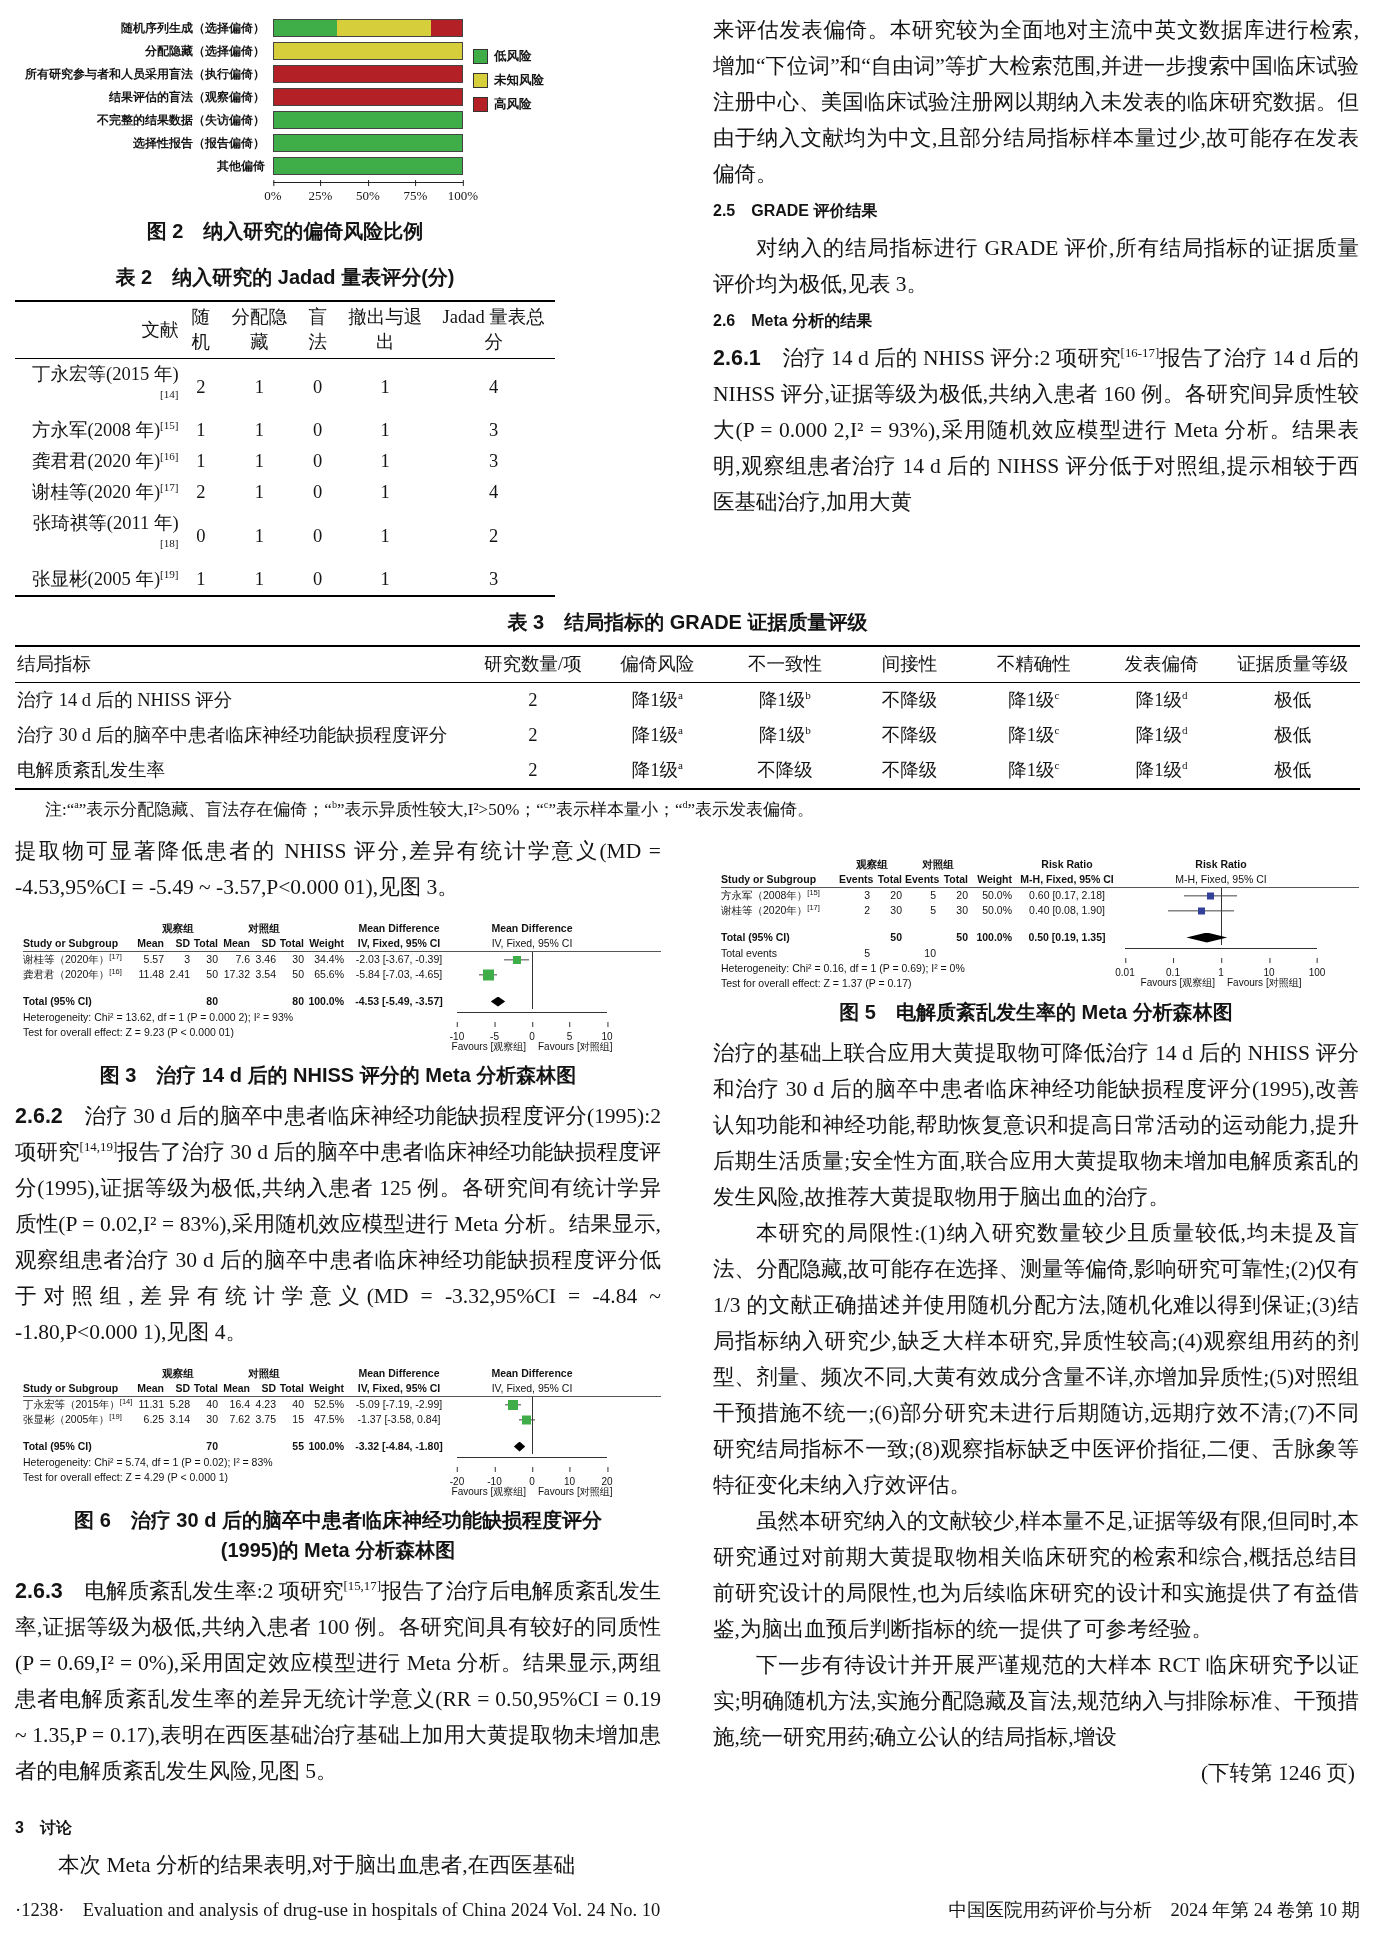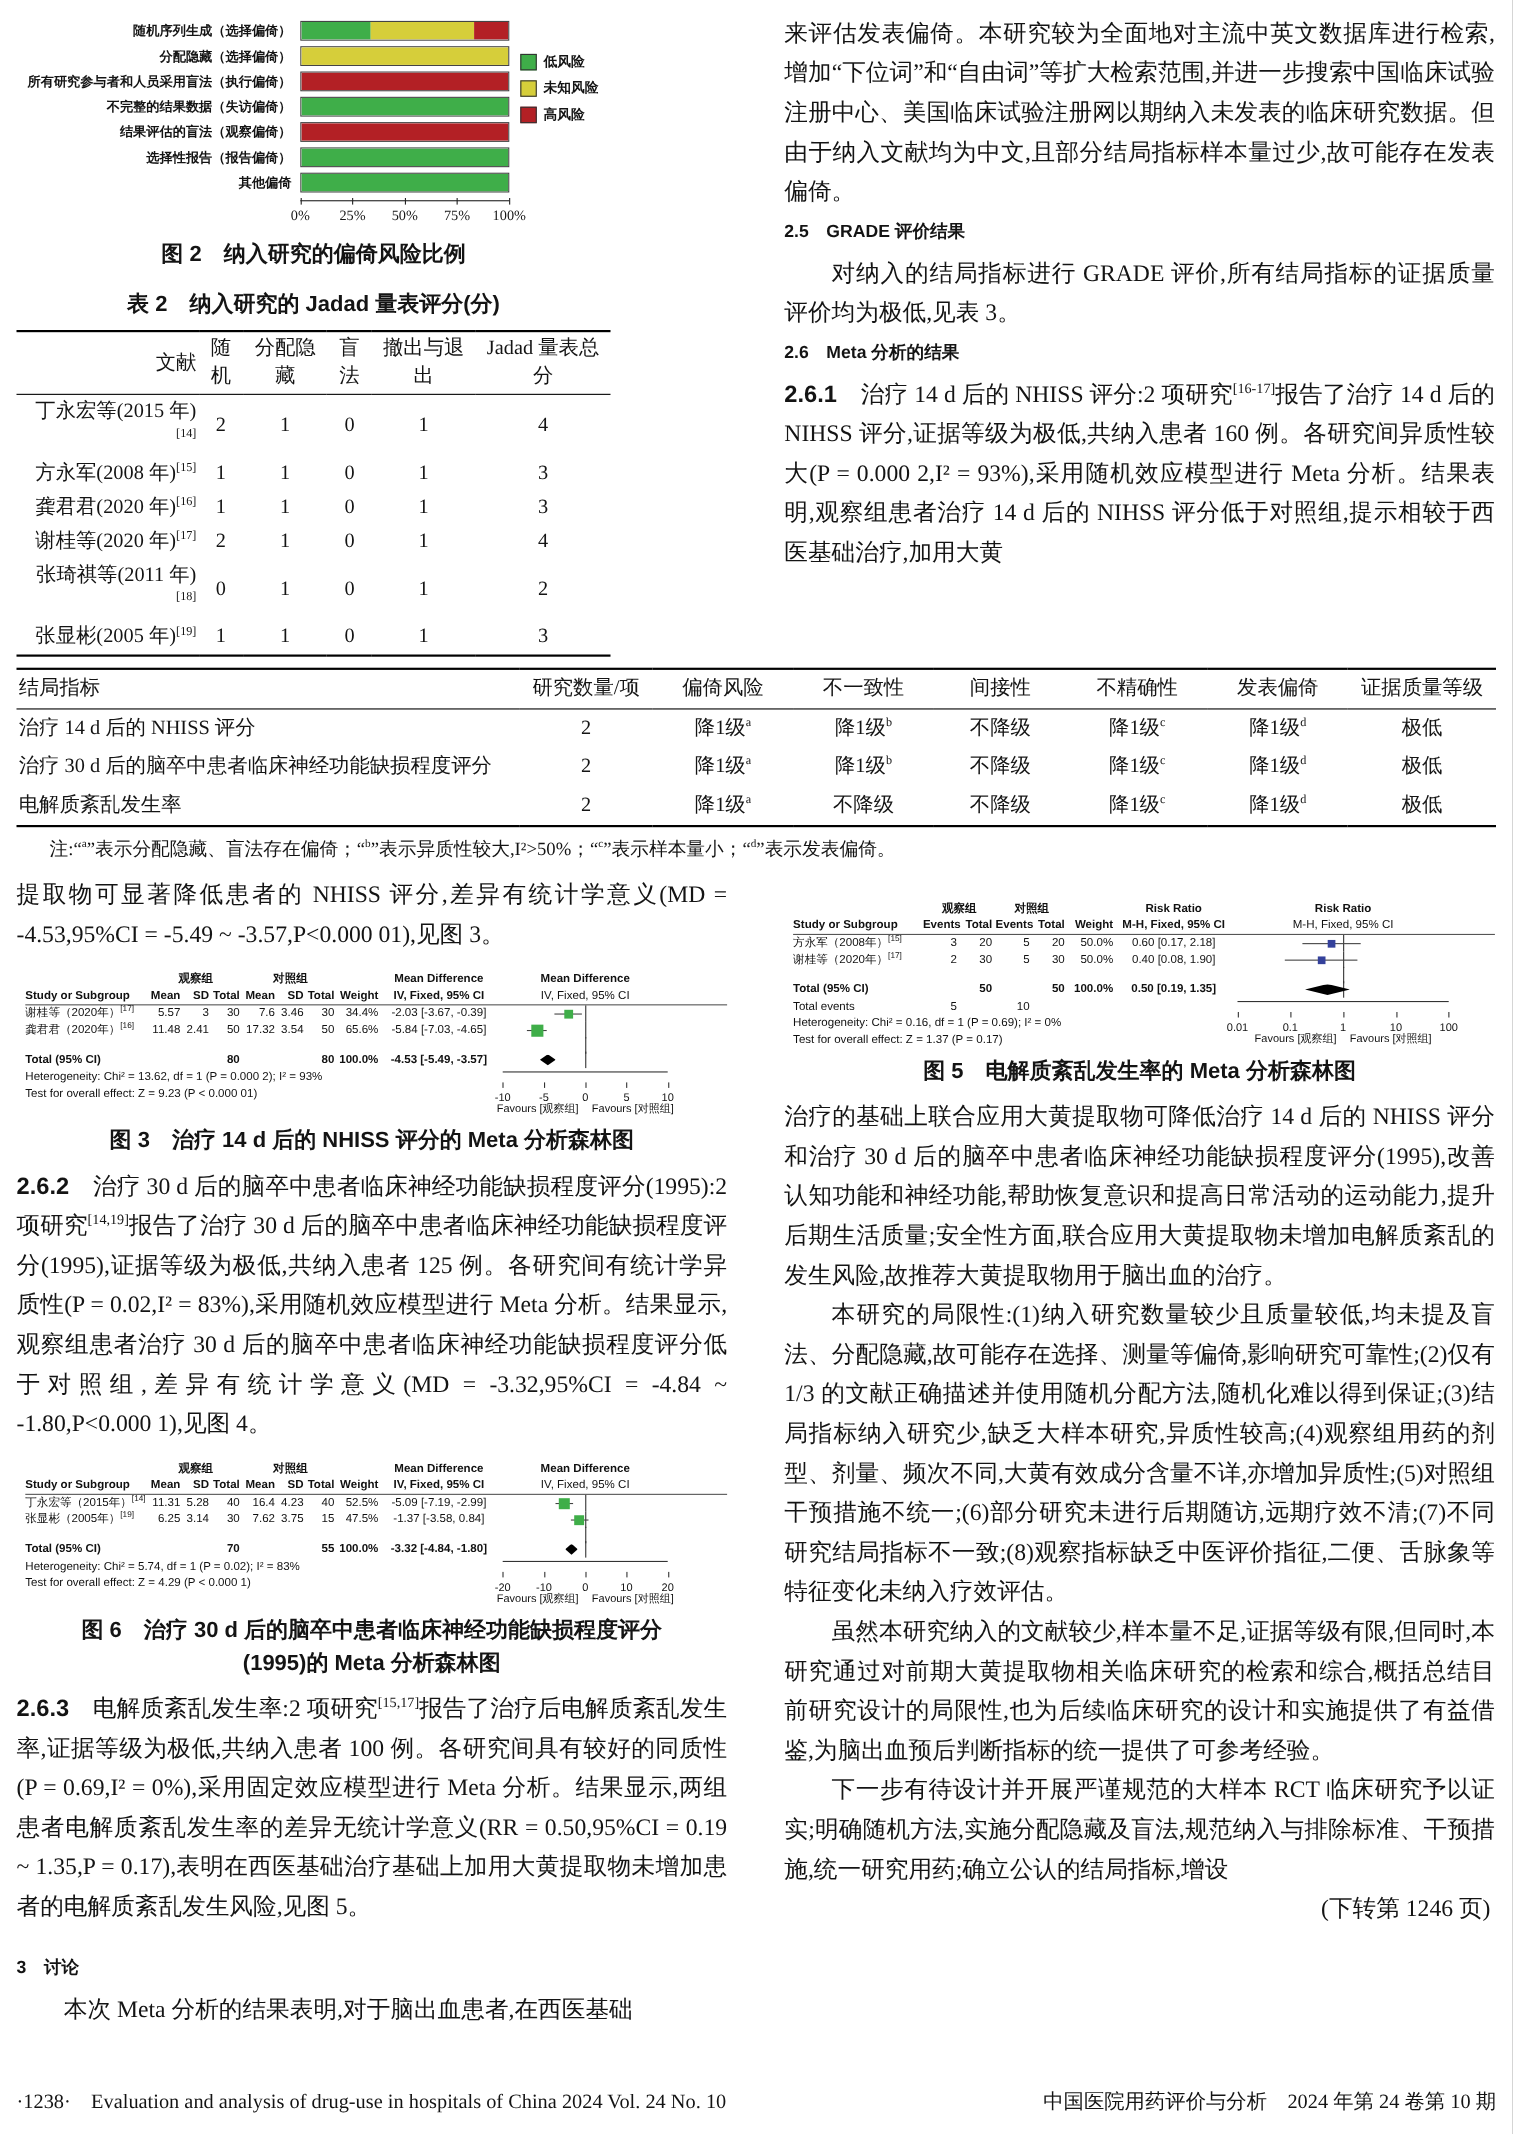--- a/index.html
+++ b/index.html
@@ -114,29 +114,29 @@
                 <span style="width: 100%; background: rgb(214, 206, 58);"></span>
               </div>
             </div>
             <div class="bias-row">
               <span class="bias-label">所有研究参与者和人员采用盲法（执行偏倚）</span>
               <div class="bias-bar">
                 <span style="width: 100%; background: rgb(179, 32, 37);"></span>
               </div>
             </div>
             <div class="bias-row">
+              <span class="bias-label">结果评估的盲法（观察偏倚）</span>
+              <div class="bias-bar">
+                <span style="width: 100%; background: rgb(179, 32, 37);"></span>
+              </div>
+            </div>
+            <div class="bias-row">
               <span class="bias-label">不完整的结果数据（失访偏倚）</span>
               <div class="bias-bar">
                 <span style="width: 100%; background: rgb(63, 174, 73);"></span>
-              </div>
-            </div>
-            <div class="bias-row">
-              <span class="bias-label">结果评估的盲法（观察偏倚）</span>
-              <div class="bias-bar">
-                <span style="width: 100%; background: rgb(179, 32, 37);"></span>
               </div>
             </div>
             <div class="bias-row">
               <span class="bias-label">选择性报告（报告偏倚）</span>
               <div class="bias-bar">
                 <span style="width: 100%; background: rgb(63, 174, 73);"></span>
               </div>
             </div>
             <div class="bias-row">
               <span class="bias-label">其他偏倚</span>
@@ -249,20 +249,21 @@
     <div class="col">
       <p class="bt">来评估发表偏倚。本研究较为全面地对主流中英文数据库进行检索,增加“下位词”和“自由词”等扩大检索范围,并进一步搜索中国临床试验注册中心、美国临床试验注册网以期纳入未发表的临床研究数据。但由于纳入文献均为中文,且部分结局指标样本量过少,故可能存在发表偏倚。</p>
       <p class="hsec">2.5　GRADE 评价结果</p>
       <p class="bt ind">对纳入的结局指标进行 GRADE 评价,所有结局指标的证据质量评价均为极低,见表 3。</p>
       <p class="hsec">2.6　Meta 分析的结果</p>
       <p class="bt"><span class="bnum">2.6.1</span><span>　治疗 14 d 后的 NHISS 评分:2 项研究<sup>[16-17]</sup>报告了治疗 14 d 后的 NIHSS 评分,证据等级为极低,共纳入患者 160 例。各研究间异质性较大(P = 0.000 2,I² = 93%),采用随机效应模型进行 Meta 分析。结果表明,观察组患者治疗 14 d 后的 NIHSS 评分低于对照组,提示相较于西医基础治疗,加用大黄</span></p>
     </div>
   </div>
 
   <div class="t3block">
+    <div class="figcap">表 3　结局指标的 GRADE 证据质量评级</div>
     <table class="tbl3">
       <colgroup>
         <col style="width:34%">
           <col style="width:9%">
           <col style="width:9.5%">
           <col style="width:9.5%">
         <col style="width:9%">
           <col style="width:9.5%">
           <col style="width:9.5%">
           <col style="width:10%">

